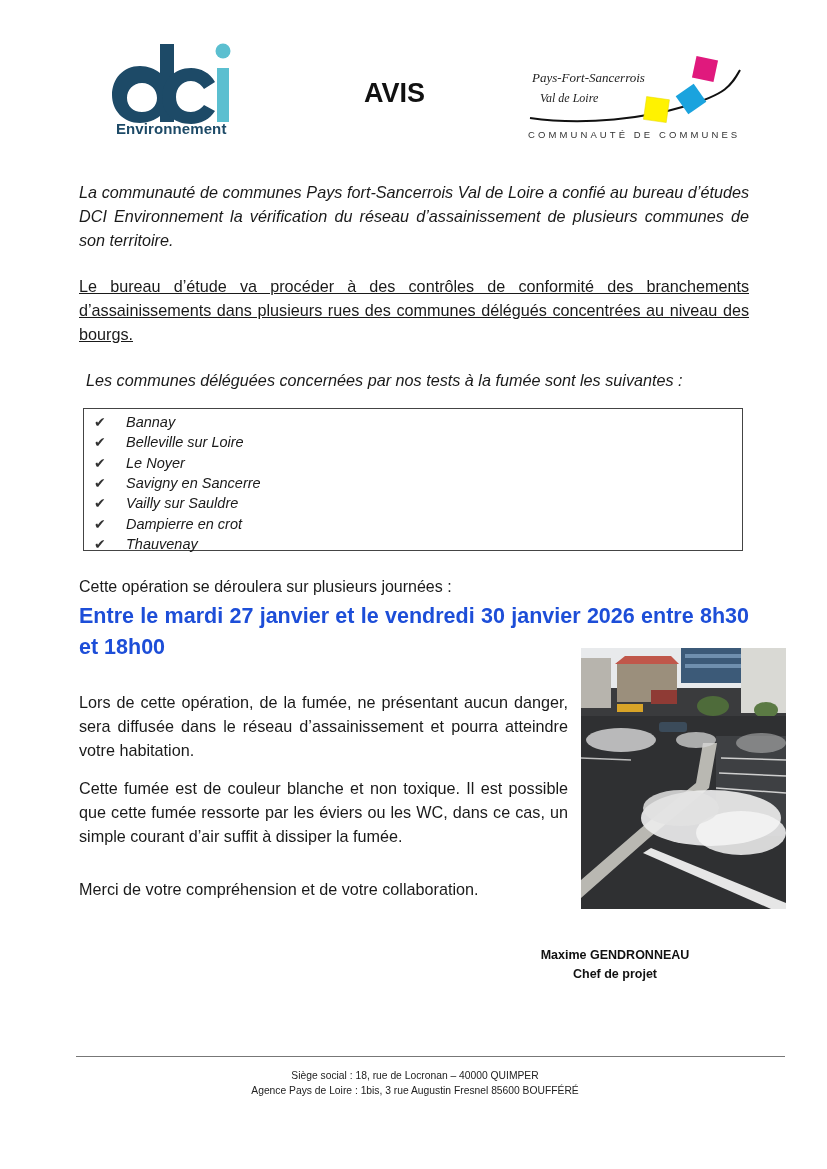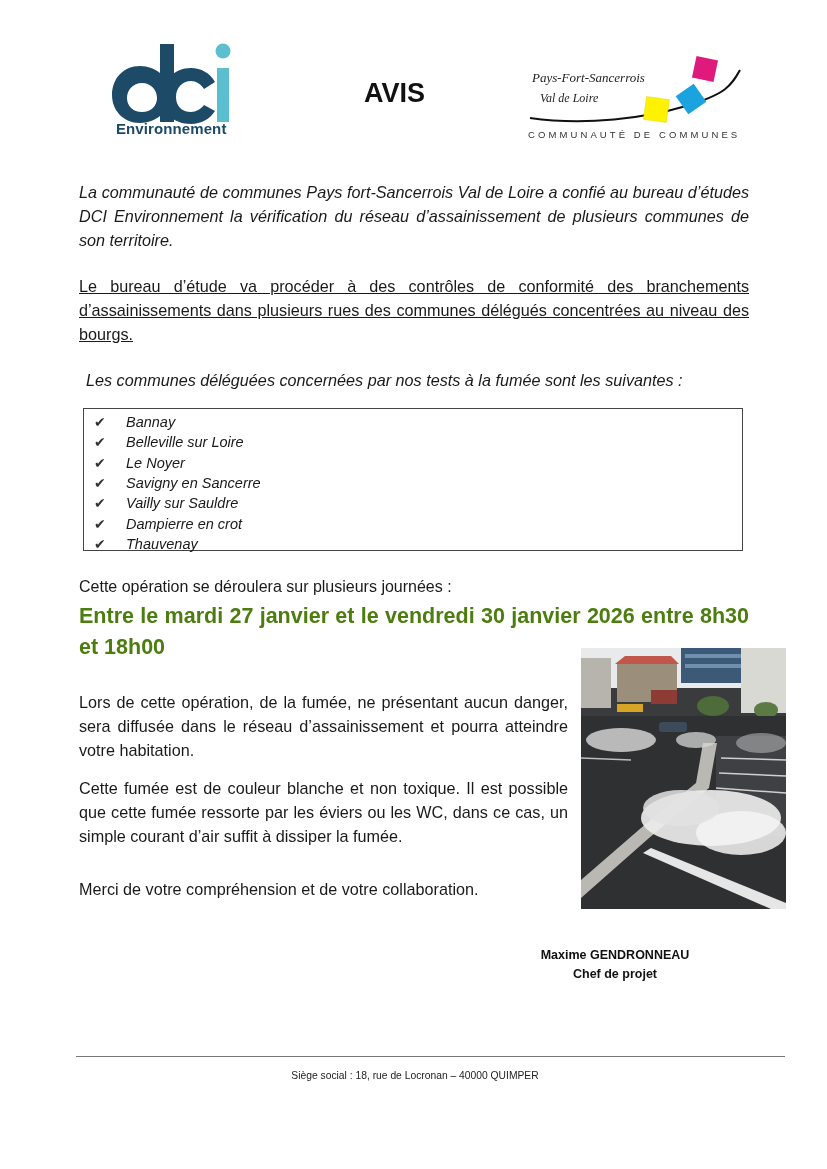--- a/index.html
+++ b/index.html
@@ -21,21 +21,21 @@
   .p1 { top: 180px; font-style: italic; }
   .p2 { top: 274px; text-decoration: underline; }
   .list-heading { left: 79px; top: 371px; font-size: 16.2px; font-style: italic; color: #1a1a1a; margin-left: 7px; }
 
   .list-box { left: 83px; top: 408px; width: 660px; height: 143px; border: 1px solid #444; box-sizing: border-box; }
   .list-box ul { list-style: none; margin: 0; padding: 3px 0 0 10px; }
   .list-box li { height: 20.3px; font-size: 14.5px; font-style: italic; display: flex; align-items: center; color: #1a1a1a; }
   .check { width: 32px; font-size: 14px; color: #333; font-style: normal; }
 
   .op-intro { left: 79px; top: 578px; font-size: 16px; color: #1a1a1a; }
-  .dates { left: 79px; top: 601px; width: 670px; font-size: 21.5px; font-weight: bold; line-height: 31px; text-align: justify; text-align-last: left; color: #4d7c0f; }
+  .dates { left: 79px; top: 601px; width: 670px; font-size: 21.5px; font-weight: bold; line-height: 31px; text-align: justify; text-align-last: left; color: #1d4ed8; }
 
   .photo { left: 581px; top: 648px; width: 205px; height: 261px; overflow: hidden; }
 
   .p3 { left: 79px; top: 690px; width: 489px; font-size: 16.2px; line-height: 24px; text-align: justify; color: #1a1a1a; }
   .p4 { left: 79px; top: 776px; width: 489px; font-size: 16.2px; line-height: 24px; text-align: justify; color: #1a1a1a; }
   .p5 { left: 79px; top: 880px; font-size: 16.2px; color: #1a1a1a; }
 
   .sig { left: 520px; top: 946px; width: 190px; text-align: center; font-size: 12.5px; font-weight: bold; line-height: 19px; color: #111; }
 
   .footer-rule { left: 76px; top: 1056px; width: 709px; height: 1px; background: #777; }
@@ -157,13 +157,14 @@
 <div class="abs p5">Merci de votre compréhension et de votre collaboration.</div>
 
 <div class="abs sig">
   <div>Maxime GENDRONNEAU</div>
   <div>Chef de projet</div>
 </div>
 
 <div class="abs footer-rule"></div>
 <div class="abs footer">
   <div>Siège social : 18, rue de Locronan – 40000 QUIMPER</div>
+  <div>Agence Pays de Loire : 1bis, 3 rue Augustin Fresnel 85600 BOUFFÉRÉ</div>
 </div>
 
 </body></html>

